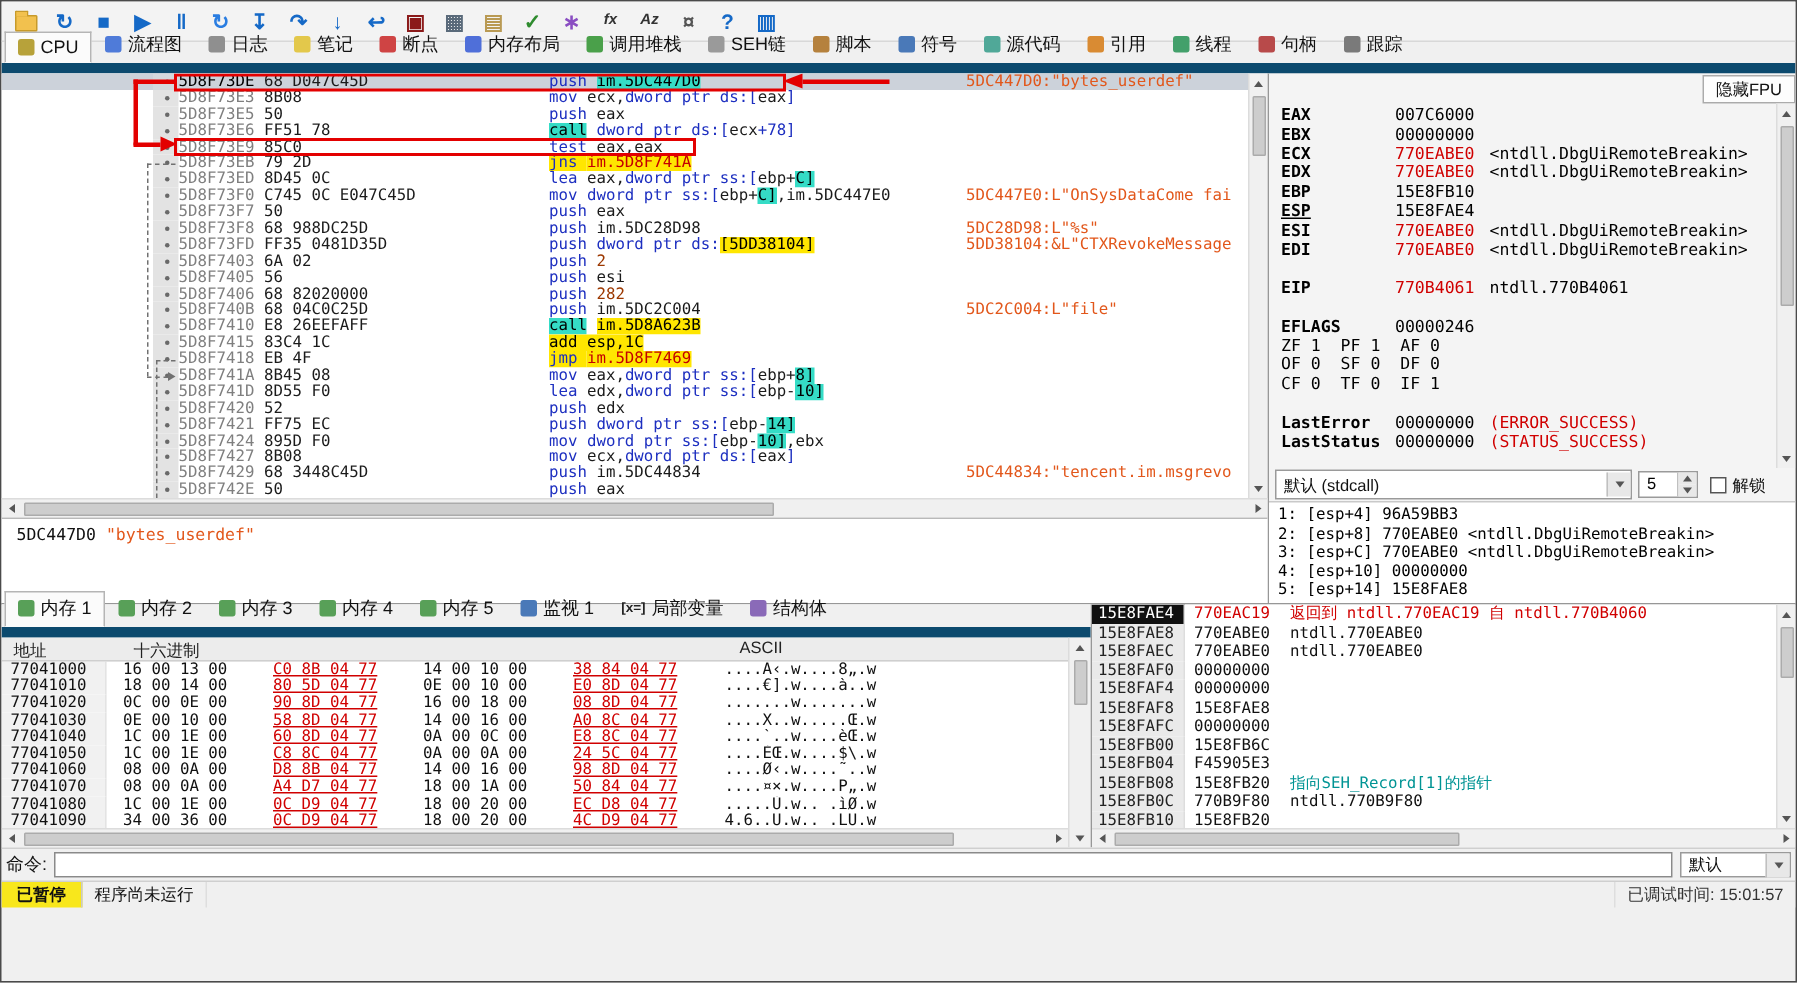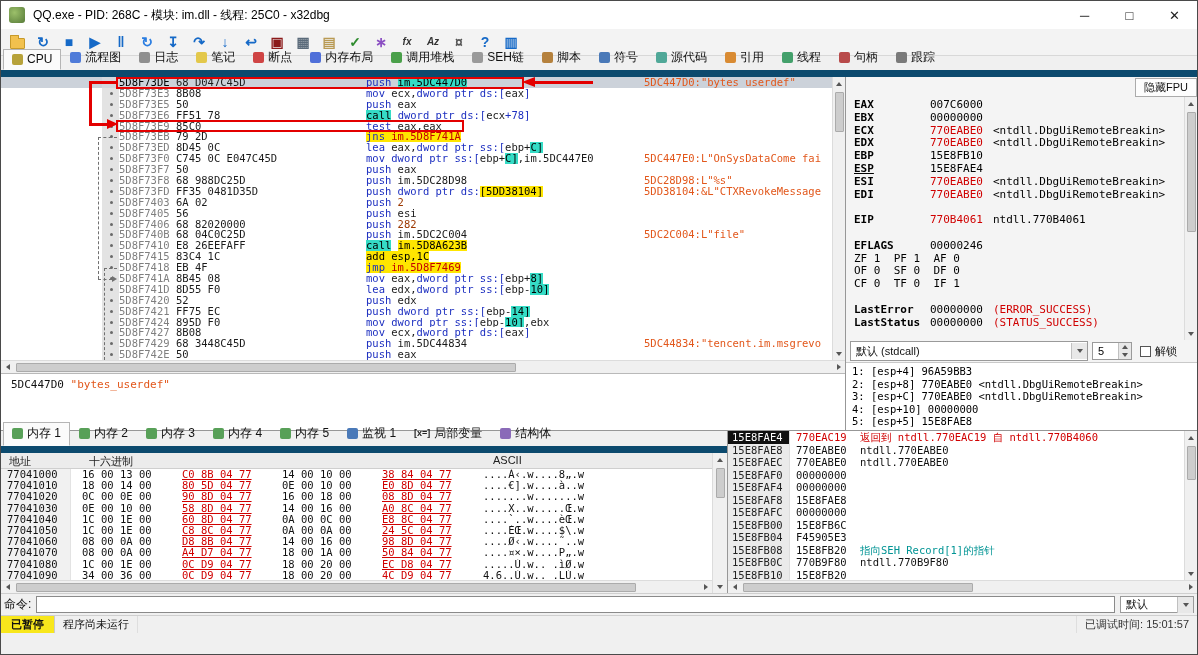--- a/index.html
+++ b/index.html
@@ -146,33 +146,20 @@
 .st-pause{background:#f8e71c;display:flex;align-items:center;padding:0 10px;font-weight:bold;color:#111;border-right:1px solid #c9c9c9;flex:none;}
 .st-msg{display:flex;align-items:center;padding:0 8px;color:#111;border-right:1px solid #dedede;flex:none;}
 .st-fill{flex:1;}
 .st-right{display:flex;align-items:center;padding:0 8px;color:#333;border-left:1px solid #dedede;flex:none;}
 </style>
 </head>
 <body>
 
 <div class="window">
 
-  <div class="titlebar">
-    <span class="app-icon"></span>
-    <span class="title-text">QQ.exe - PID: 268C - 模块: im.dll - 线程: 25C0 - x32dbg</span>
-    <span class="win-btn">
-        <span>─</span>
-      </span>
-    <span class="win-btn">
-        <span>□</span>
-      </span>
-    <span class="win-btn">
-        <span>✕</span>
-      </span>
-  </div>
 
 
   <div class="toolbar" id="toolbar">
       <div class="tbtn">
         <span class="ico-folder"></span>
       </div>
       <div class="tbtn">
         <span class="tglyph" style="color: rgb(21, 105, 199);">↻</span>
       </div>
       <div class="tbtn">
@@ -426,21 +413,21 @@
             </span>
         </div>
         <span class="chk"></span>
         <span class="chk-label">解锁</span>
       </div>
       <div class="args" id="args-list">
           <div class="arg-row">1: [esp+4] 96A59BB3</div>
           <div class="arg-row">2: [esp+8] 770EABE0 &lt;ntdll.DbgUiRemoteBreakin&gt;</div>
           <div class="arg-row">3: [esp+C] 770EABE0 &lt;ntdll.DbgUiRemoteBreakin&gt;</div>
           <div class="arg-row">4: [esp+10] 00000000</div>
-          <div class="arg-row">5: [esp+5] 15E8FAE8</div>
+          <div class="arg-row">5: [esp+14] 15E8FAE8</div>
         </div>
     </div>
   </div>
 
   <div class="bottom-split">
     <div class="bl">
       <div class="btabs" id="btabs">
           <div class="tab active">
             <span class="tab-ico" style="background: rgb(88, 160, 88);"></span>
             <span class="tab-label">内存 1</span>

